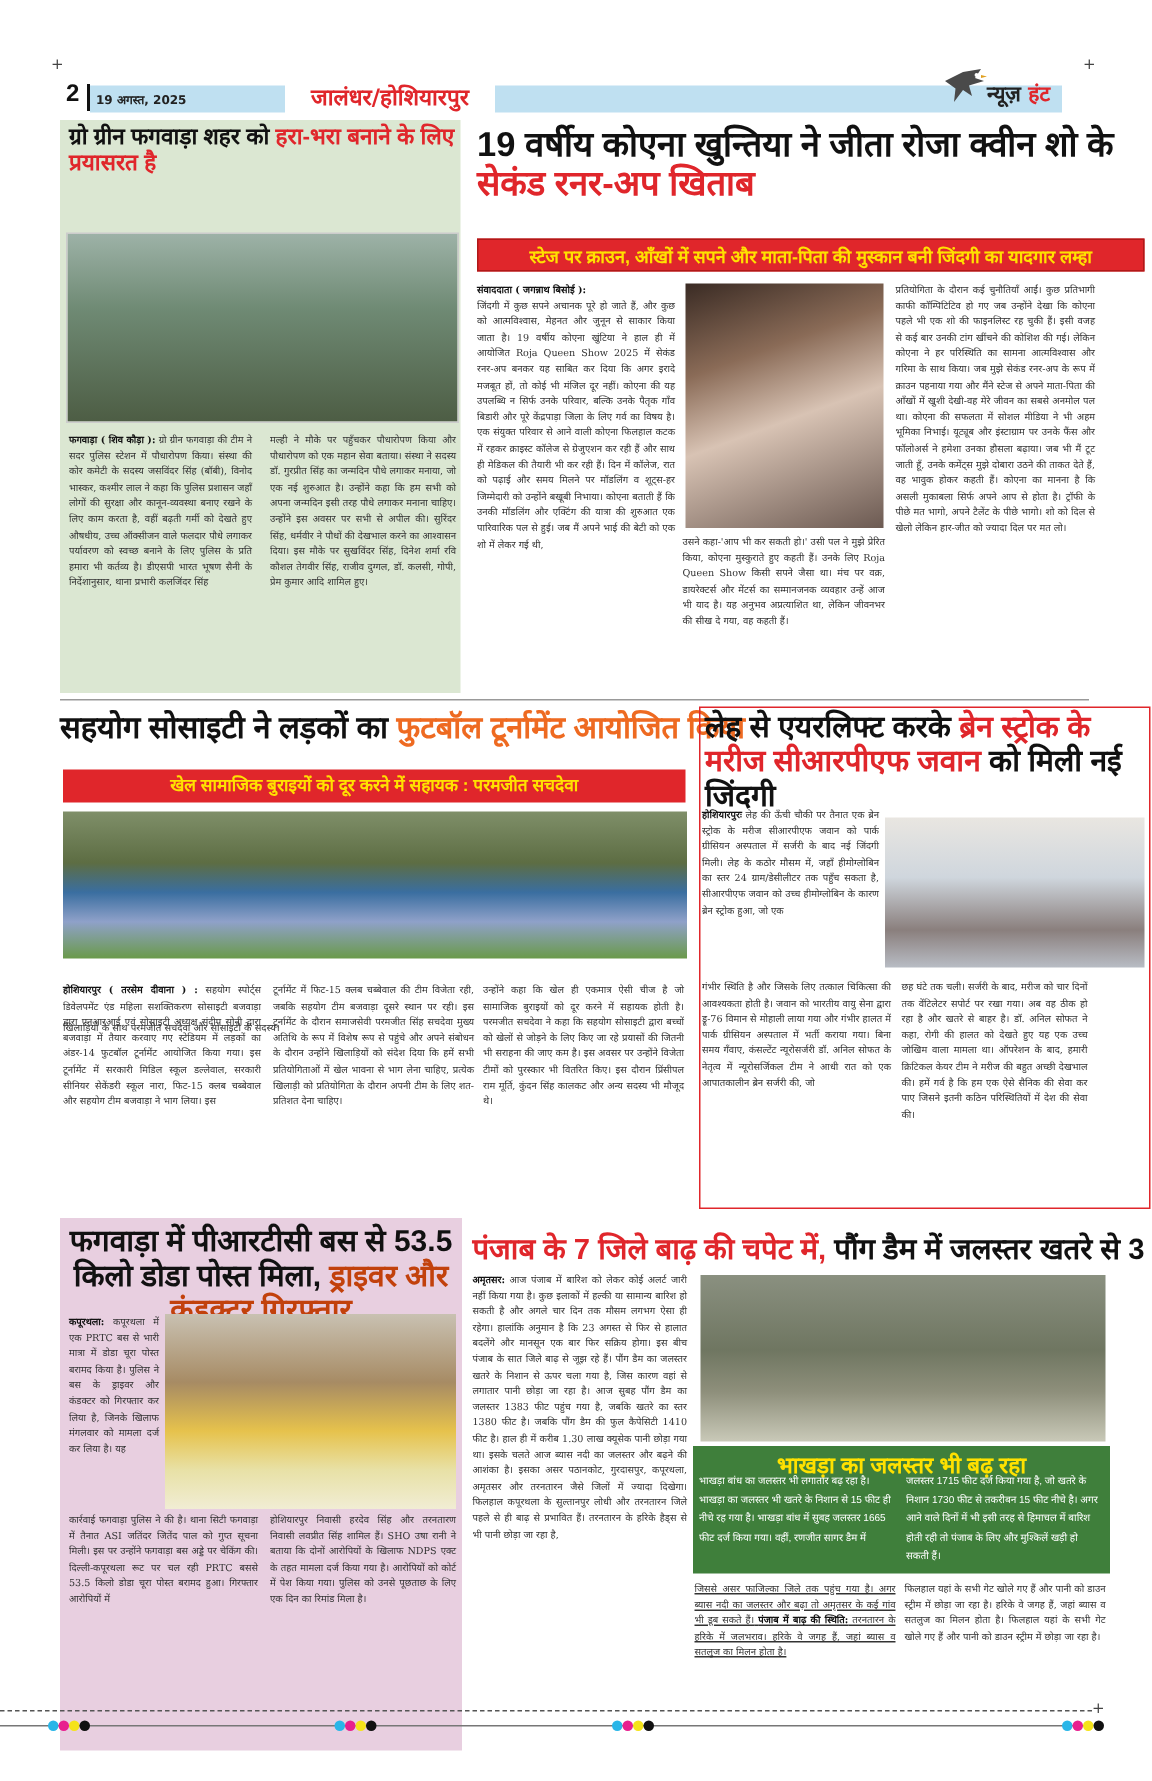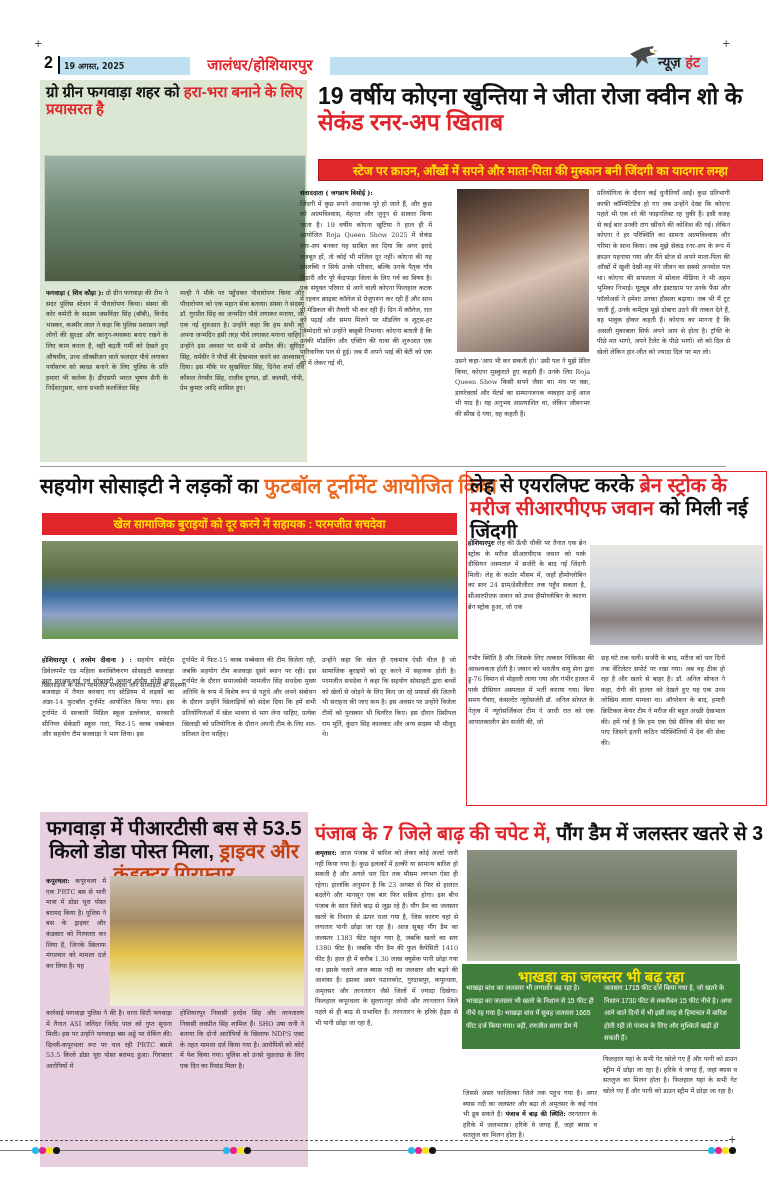--- a/index.html
+++ b/index.html
@@ -24,21 +24,21 @@
   .green-box { left: 40px; top: 80px; width: 267px; height: 382px; background:#dbe7d2; }
   .g-head { left: 46px; top: 83px; width: 258px; font-size: 15px; }
   .g-photo { left: 44px; top: 155px; width: 262px; height: 127px; background: linear-gradient(180deg,#9db2a7 0%,#6f8a74 40%,#4d5d44 100%); border:1px solid #ccc; }
   .body { font-family: "DejaVu Serif", serif; font-size: 6.4px; line-height: 10.6px; color:#333; text-align: justify; }
   .body b { color:#111; }
   .g-col1 { left: 46px; top: 288px; width: 122px; }
   .g-col2 { left: 180px; top: 288px; width: 124px; }
 
   .k-head { left: 318px; top: 83px; width: 450px; font-size: 23px; }
   .k-sub { left: 318px; top: 159px; width: 445px; height: 22px; background:#e0262b; color:#ffe100; font-size:12px; font-weight:bold; text-align:center; line-height:22px; font-family:"Liberation Sans",sans-serif; border:1px solid #b01818; }
-  .k-col1 { left: 300px; top: 188px; width: 132px; }
+  .k-col1 { left: 318px; top: 188px; width: 132px; }
   .k-photo { left: 457px; top: 189px; width: 132px; height: 163px; background: linear-gradient(160deg,#3a2b24 0%,#8a6b57 30%,#d8c3b4 55%,#6c5a52 100%); }
   .k-col2 { left: 455px; top: 356px; width: 135px; }
   .k-col3 { left: 597px; top: 188px; width: 133px; }
 
   .rule { left: 40px; top: 466px; width: 686px; height:1px; background:#999; }
 
   .f-head { left: 40px; top: 474px; width: 420px; font-size: 20.5px; white-space:nowrap; }
   .f-sub { left: 42px; top: 513px; width: 415px; height: 22px; background:#e0262b; color:#ffe100; font-weight:bold; font-size:11.5px; text-align:center; line-height:22px; font-family:"Liberation Sans",sans-serif; }
   .f-photo { left: 42px; top: 541px; width: 416px; height: 98px; background: linear-gradient(180deg,#7f8f69 0%,#5d6d43 35%,#3a6ea0 55%,#8fa1c9 75%,#6a9a4a 100%); }
   .f-caption { left: 42px; top: 680px; font-size: 6.5px; color:#333; font-family:"DejaVu Serif",serif; }
@@ -60,21 +60,21 @@
   .p-col1b { left: 46px; top: 1008px; width: 126px; }
   .p-col2 { left: 180px; top: 1008px; width: 124px; }
 
   .b-head { left: 315px; top: 822px; width: 453px; font-size: 19.5px; white-space:nowrap; }
   .b-col1 { left: 315px; top: 848px; width: 143px; }
   .b-photo { left: 467px; top: 850px; width: 270px; height: 111px; background: linear-gradient(180deg,#8a9080 0%,#6f7661 45%,#8e8f7b 70%,#c9c9b8 100%); }
   .green-bar { left: 462px; top: 964px; width: 278px; height: 85px; background:#3f7f3b; }
   .gb-title { left: 462px; top: 966px; width: 278px; text-align:center; color:#ffe100; font-weight:bold; font-size: 15px; font-family:"Liberation Sans",sans-serif; }
   .gb-col1 { left: 466px; top: 982px; width: 130px; color:#fff; font-family:"Liberation Sans",sans-serif; font-size: 6.7px; line-height: 12.5px; }
   .gb-col2 { left: 604px; top: 982px; width: 130px; color:#fff; font-family:"Liberation Sans",sans-serif; font-size: 6.7px; line-height: 12.5px; }
-  .b-col2 { left: 463px; top: 1088px; width: 134px; }
+  .b-col2 { left: 463px; top: 1054px; width: 134px; text-decoration: underline; }
   .b-col3 { left: 603px; top: 1054px; width: 134px; }
 
   .dash { left: 0; top: 1140px; width: 728px; border-top: 1px dashed #555; }
   .regline { left: 0; top: 1150px; width: 728px; height: 1px; background:#777; }
   .regdots { top: 1147px; width: 28px; height: 7px; display:flex; gap:0; }
   .regdots span { width:7px; height:7px; border-radius:50%; display:inline-block; }
 </style>
 </head>
 <body>
 

